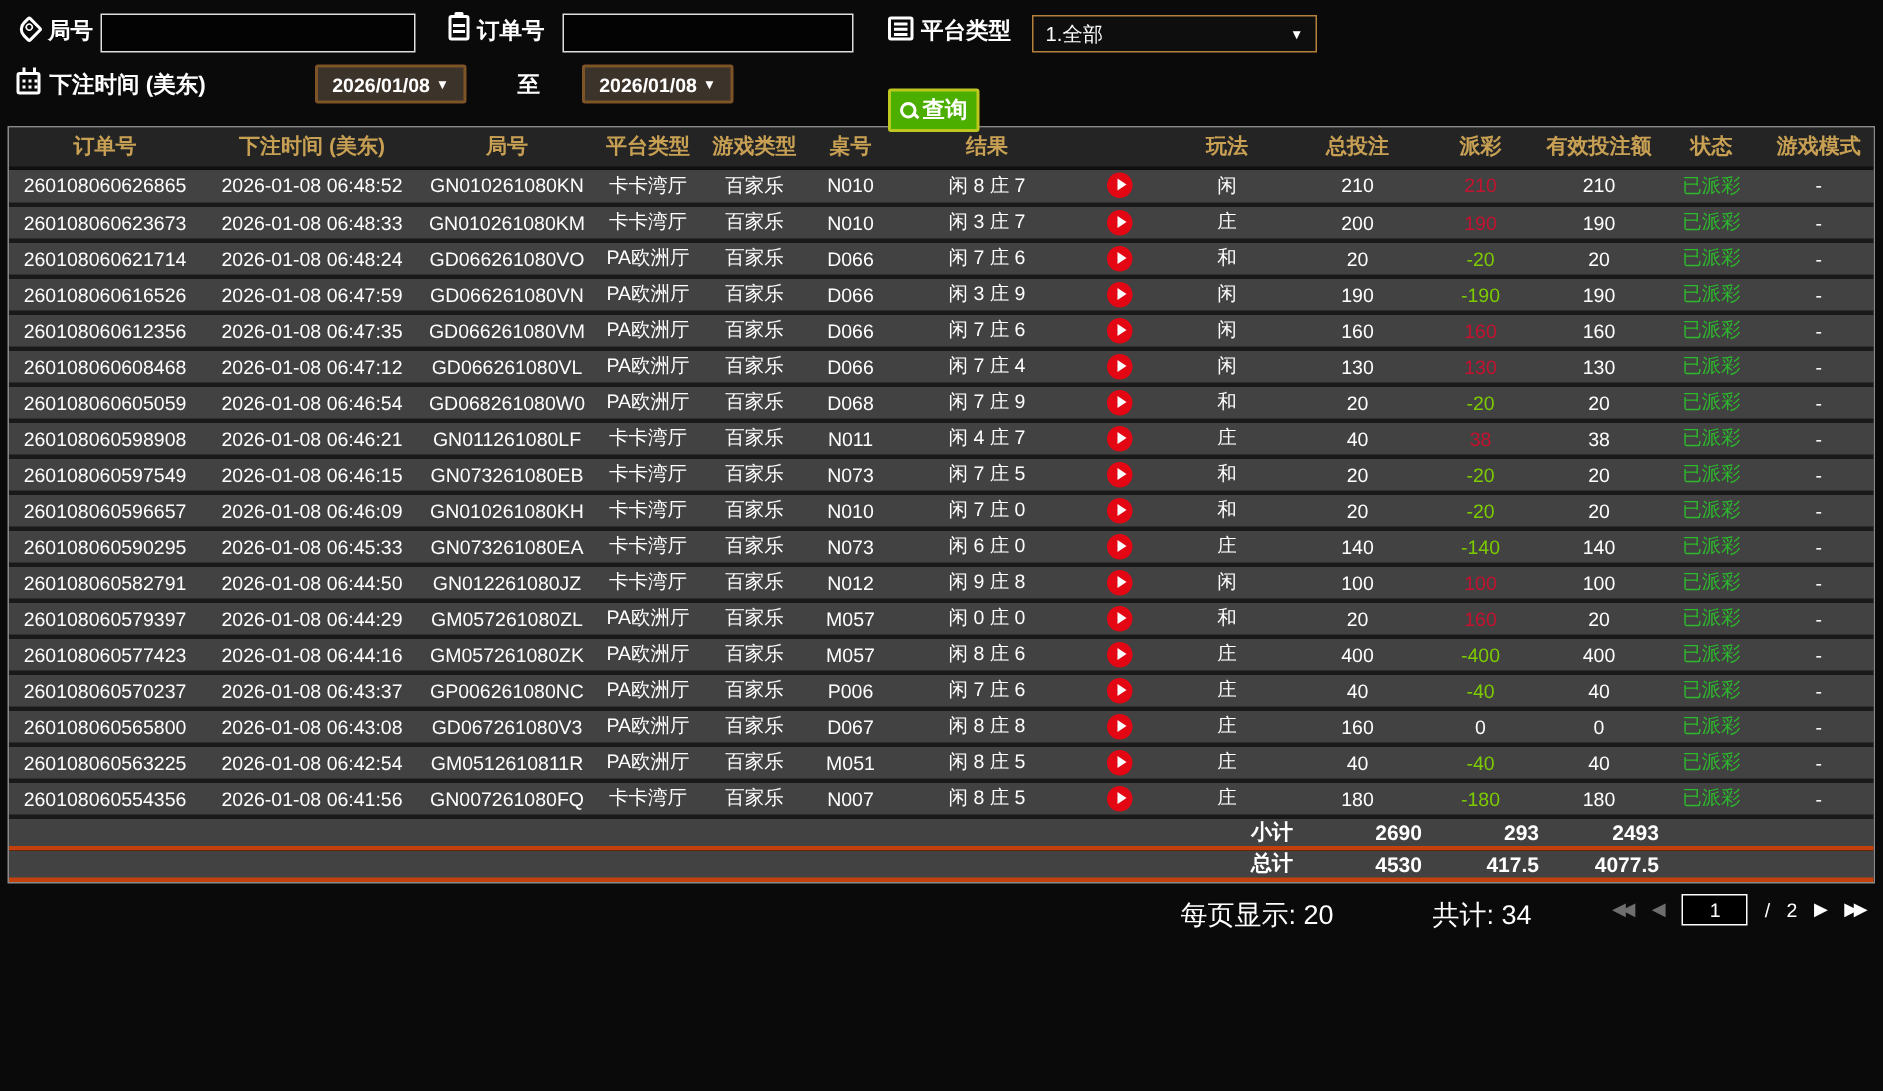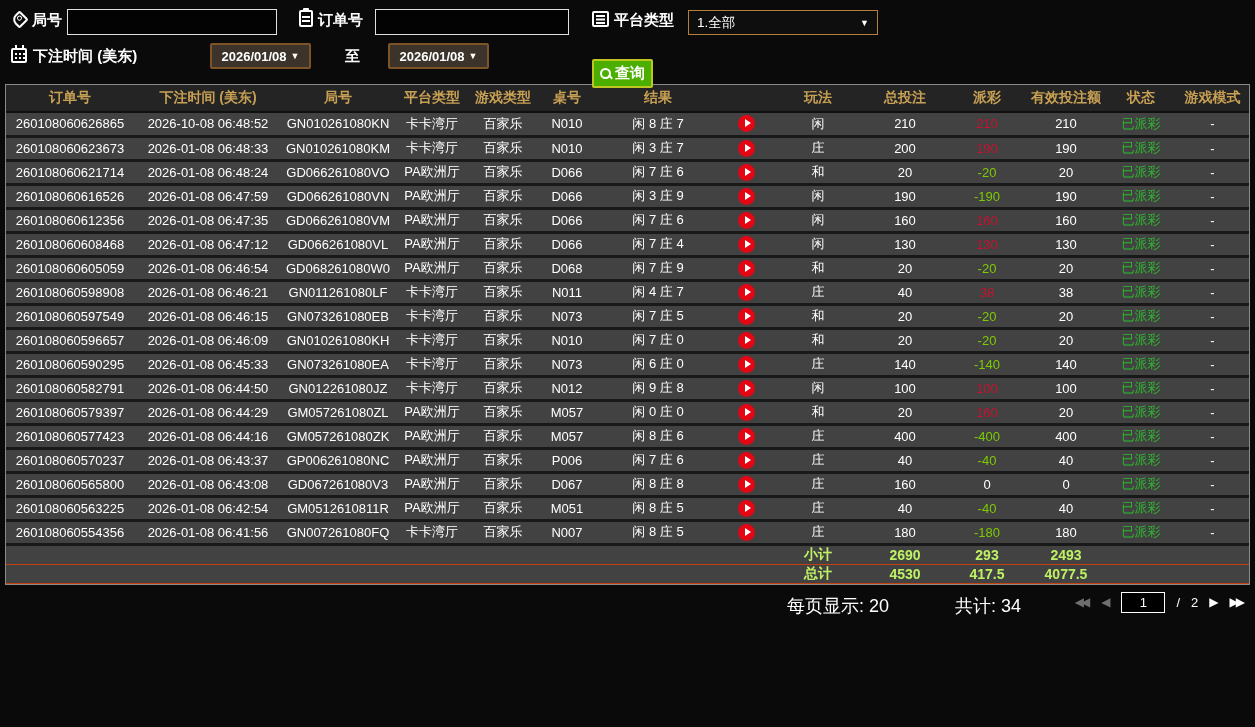--- a/index.html
+++ b/index.html
@@ -34,21 +34,21 @@
   .tablewrap { margin:0 5px; border:1px solid #8a8a8a; }
   table { width:1243px; border-collapse:collapse; table-layout:fixed; }
   thead th { background:#242424; color:#c8a054; font-size:14px; font-weight:bold; height:27px; border-bottom:2px solid #101010; white-space:nowrap; overflow:hidden; }
   tbody td { background:#424242; color:#fff; font-size:13px; height:24px; text-align:center; border-bottom:3px solid #191919; white-space:nowrap; overflow:hidden; }
   td.pos  { color:#c41230; }
   td.neg  { color:#7ccb00; }
   td.zero { color:#fff; }
   td.status { color:#2db82d; }
   .play-icon { display:inline-block; width:17px; height:17px; border-radius:50%; background:#e30613; position:relative; vertical-align:middle; cursor:pointer; }
   .play-icon::after { content:''; position:absolute; left:7px; top:4px; border-left:6px solid #fff; border-top:4.5px solid transparent; border-bottom:4.5px solid transparent; }
-  .sum-row td { background:#424242; color:#bef264; font-weight:bold; font-size:14px; height:18px; border-bottom:1px solid #c2410c; }
+  .sum-row td { background:#424242; color:#ffffff; font-weight:bold; font-size:14px; height:18px; border-bottom:3px solid #c2410c;text-align:right; }
 
   
   .footer { position:relative; height:34px; }
   .footer .ftxt { position:absolute; top:9px; font-size:18px; color:#fff; white-space:nowrap; }
   .pager { position:absolute; right:10px; top:7px; display:flex; align-items:center; gap:11px; }
   .pg-btn { font-size:12px; color:#fff; cursor:pointer; letter-spacing:-3px; padding-right:3px; }
   .pg-btn.disabled { color:#6e6e6e; }
   .page-box { width:44px; height:21px; background:#000; border:1px solid #fff; color:#fff; text-align:center; font-size:13px; }
   .page-sep { font-size:13px; }
 </style>
@@ -121,21 +121,21 @@
           <th>总投注</th>
           <th>派彩</th>
           <th>有效投注额</th>
           <th>状态</th>
           <th>游戏模式</th>
         </tr>
     </thead>
     <tbody>
         <tr>
           <td>260108060626865</td>
-          <td>2026-10-08 06:48:52</td>
+          <td>2026-01-08 06:48:52</td>
           <td>GN010261080KN</td>
           <td>卡卡湾厅</td>
           <td>百家乐</td>
           <td>N010</td>
           <td>闲 8 庄 7</td>
           <td><span class="play-icon"></span></td>
           <td>闲</td>
           <td>210</td>
           <td class="pos">210</td>
           <td>210</td>

